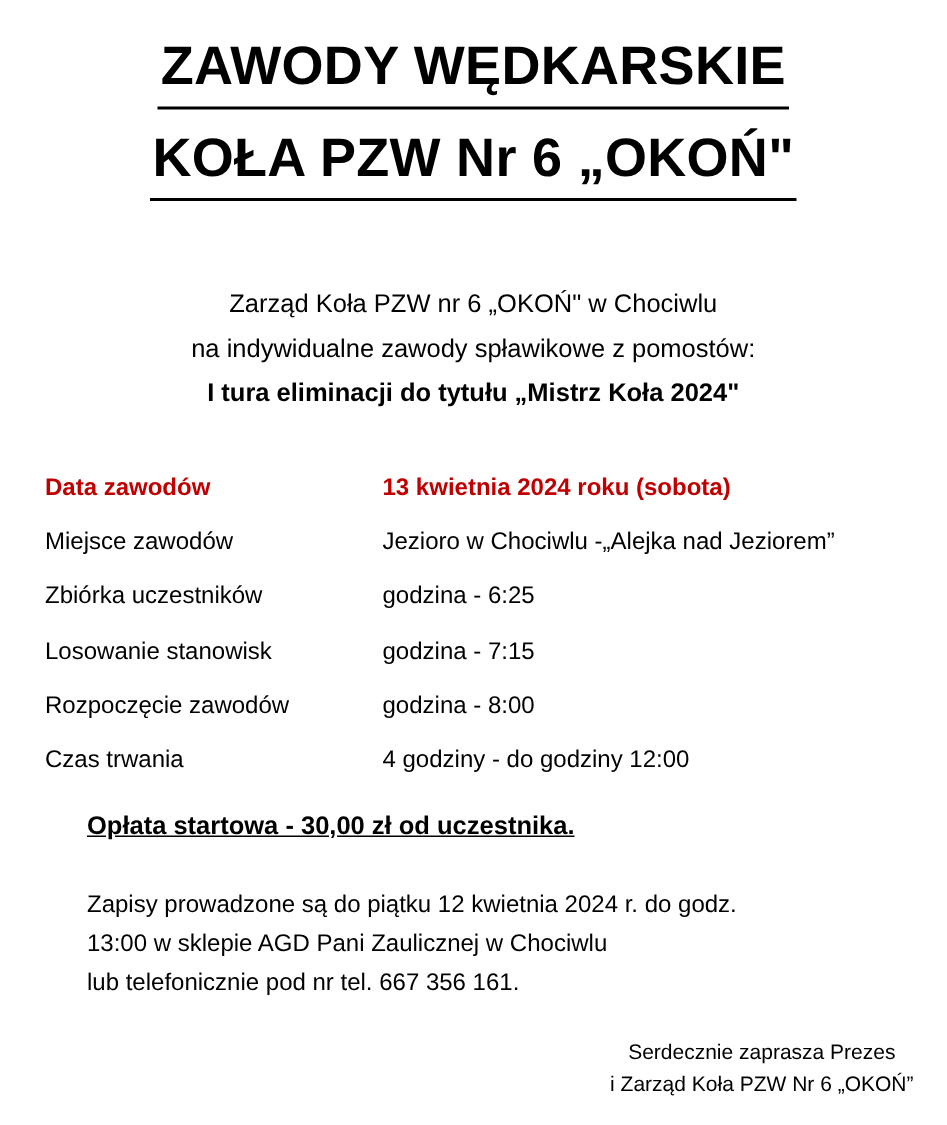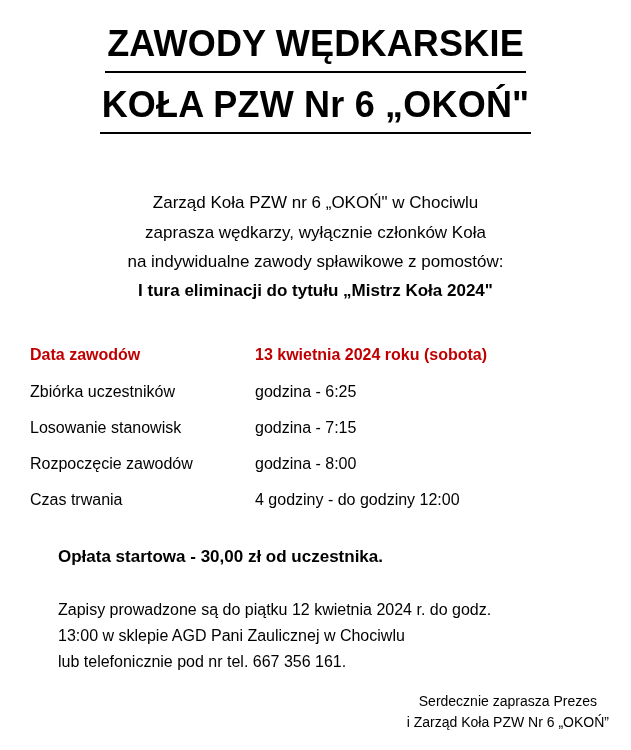--- a/index.html
+++ b/index.html
@@ -72,24 +72,25 @@
     width: 225px;
   }
   .details tr.highlight td {
     color: #c00000;
     font-weight: 700;
     margin-left: 48px;
   }
 
   
   .fee {
-    margin-top: 21px;
+    margin-top: 8px;
     margin-left: 58px;
     font-size: 17px;
     font-weight: 700;
+    text-decoration: underline;
   }
 
   
   .registration {
     margin-top: 30px;
     margin-left: 58px;
     width: 530px;
     font-size: 16px;
     line-height: 1.62;
     text-align: justify;
@@ -118,30 +119,33 @@
     <div>
       <span class="title-line">ZAWODY  WĘDKARSKIE</span>
     </div>
     <div class="title-line-2">
       <span class="title-line">KOŁA  PZW  Nr 6  „OKOŃ"</span>
     </div>
   </div>
 
   <div class="intro">
     <div>Zarząd Koła PZW nr 6 „OKOŃ" w Chociwlu</div>
-    <div>zaprasza wędkarzy, wyłącznie członków Koła</div>
     <div>na indywidualne zawody spławikowe z pomostów:</div>
     <div class="bold">I tura eliminacji do tytułu „Mistrz Koła 2024"</div>
   </div>
 
   <table class="details">
     <tbody>
       <tr class="highlight">
         <td class="label">Data zawodów</td>
         <td class="value">13 kwietnia 2024 roku (sobota)</td>
+      </tr>
+      <tr>
+        <td class="label">Miejsce zawodów</td>
+        <td class="value">Jezioro w Chociwlu -„Alejka nad Jeziorem”</td>
       </tr>
       <tr>
         <td class="label">Zbiórka uczestników</td>
         <td class="value">godzina - 6:25</td>
       </tr>
       <tr>
         <td class="label">Losowanie stanowisk</td>
         <td class="value">godzina - 7:15</td>
       </tr>
       <tr>

